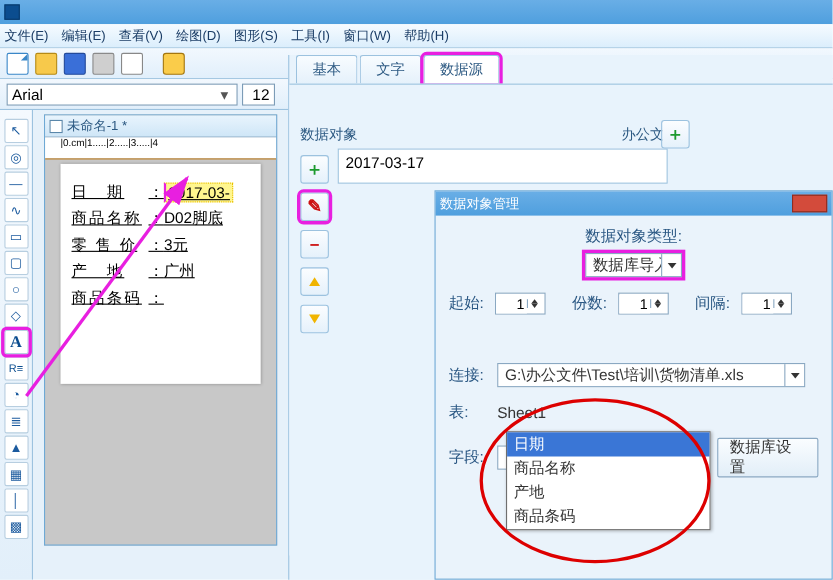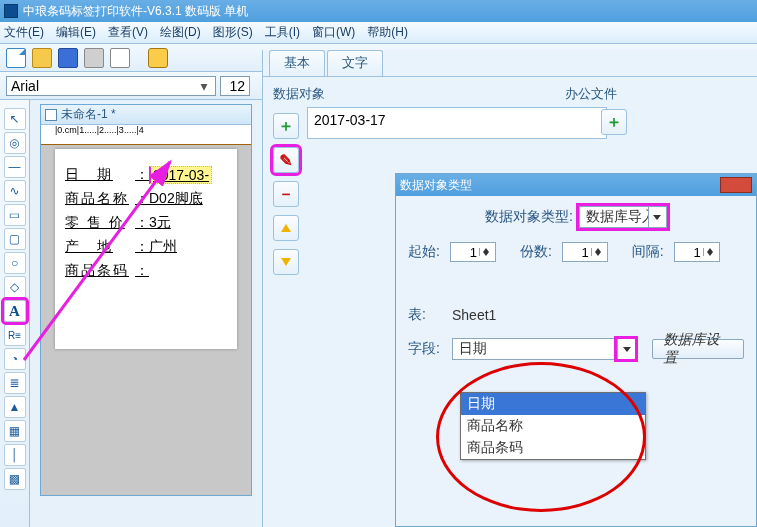--- a/index.html
+++ b/index.html
@@ -89,37 +89,36 @@
   .wcombo .dd{width:18px; height:100%; border-left:1px solid #8aa8c2; display:flex; align-items:center; justify-content:center;}
   .wcombo .dd::before{content:""; border-left:4px solid transparent; border-right:4px solid transparent; border-top:5px solid #333;}
   .hlc .dd{outline:3px solid #e81fe0;}
   .num{width:46px; height:20px; border:1px solid #8aa8c2; background:#fff; display:flex; align-items:center;}
   .num input{border:none; width:28px; text-align:right; font-size:13px; outline:none;}
   .spin{width:14px; display:flex; flex-direction:column; border-left:1px solid #8aa8c2;}
   .spin div{flex:1; display:flex; align-items:center; justify-content:center;}
   .spin div::before{content:""; border-left:3px solid transparent; border-right:3px solid transparent;}
   .spin .su::before{border-bottom:4px solid #333;}
   .spin .sd::before{border-top:4px solid #333;}
-  .btn{height:20px; padding:0 10px; border:1px solid #8aa8c2; background:linear-gradient(#fafdff,#e2eef8); border-radius:2px; display:inline-flex; align-items:center;font-style:italic;}
+  .btn{height:36px; padding:0 10px; border:1px solid #8aa8c2; background:linear-gradient(#fafdff,#e2eef8); border-radius:2px; display:inline-flex; align-items:center;}
 
   
   .ddlist{position:absolute; left:64px; top:218px; width:186px; background:#fff; border:1px solid #6f6f6f; font-size:14px; box-shadow:1px 1px 3px rgba(0,0,0,.3);}
   .ddlist div{padding:2px 6px;}
   .ddlist .sel{background:#3a76d6; color:#fff;}
 
   
   .oval{position:absolute; border:3px solid #d00; border-radius:50%; pointer-events:none;}
 
 </style>
 </head>
 <body>
 
 <div class="titlebar">
   <div class="title-icon"></div>
-  <span>中琅条码标签打印软件-V6.3.1 数码版 单机</span>
 </div>
 
 <div class="menubar">
   <span>文件(E)</span>
   <span>编辑(E)</span>
   <span>查看(V)</span>
   <span>绘图(D)</span>
   <span>图形(S)</span>
   <span>工具(I)</span>
   <span>窗口(W)</span>
@@ -209,23 +208,24 @@
         </marker>
       </defs>
     <line x1="24" y1="260" x2="170" y2="62" stroke="#e81fe0" stroke-width="3" marker-end="url(#ah)"></line>
   </svg>
 </div>
 
 <div class="panel-graph">
   <div class="tabs">
     <div class="tab">基本</div>
     <div class="tab">文字</div>
+    <div class="tab active hlm">数据源</div>
   </div>
   <div class="tabbody">
-    <div style="display:flex; gap:240px;">
+    <div style="display:flex; gap:240px;margin-top:28px;">
       <div class="section-label">数据对象</div>
       <div class="section-label">办公文件</div>
     </div>
     <div style="display:flex; gap:8px;">
       <div class="btn-col">
         <div class="sqbtn plus">＋</div>
         <div class="sqbtn pencil">✎</div>
         <div class="sqbtn minus">－</div>
         <div class="sqbtn up"></div>
         <div class="sqbtn down"></div>
@@ -237,25 +237,25 @@
     <div class="proc-col">
       <div style="height:18px"></div>
       <div class="sqbtn plus">＋</div>
     </div>
   </div>
 </div>
 
 <div class="dlg">
   <div class="dlghead">
     <div class="picon"></div>
-    <span>数据对象类型</span>
+    <span>数据对象管理</span>
     <div class="cls"></div>
   </div>
   <div class="body">
-    <div class="row" style="justify-content:center; gap:6px;">
+    <div class="row" style="justify-content:center; gap:6px;flex-direction:column;">
       <span class="lbl">数据对象类型:</span>
       <div class="wcombo" style="width:88px; outline:3px solid #e81fe0;">
         <span class="txt">数据库导入</span>
         <span class="dd"></span>
       </div>
     </div>
 
     <div class="row" style="gap:10px;">
       <span class="lbl">起始:</span>
       <div class="num">
@@ -278,36 +278,44 @@
           <input value="1" style="">
           <div class="spin">
             <div class="su"></div>
             <div class="sd"></div>
           </div>
         </div>
     </div>
 
     <div style="height:30px;"></div>
 
+    <div class="row" style="gap:6px;">
+      <span class="lbl" style="width:38px;">连接:</span>
+      <div class="wcombo" style="width:280px;">
+        <span class="txt">G:\办公文件\Test\培训\货物清单.xls</span>
+        <span class="dd"></span>
+      </div>
+    </div>
 
     <div class="row" style="gap:6px;">
       <span class="lbl" style="width:38px;">表:</span>
       <span>Sheet1</span>
     </div>
 
     <div class="row" style="gap:6px;">
       <span class="lbl" style="width:38px;">字段:</span>
       <div class="wcombo hlc" style="width:186px;">
         <span class="txt">日期</span>
         <span class="dd"></span>
       </div>
       <div class="btn" style="margin-left:10px;">数据库设置</div>
     </div>
 
     <div class="ddlist">
       <div class="sel">日期</div>
       <div>商品名称</div>
+      <div>产地</div>
       <div>商品条码</div>
     </div>
 
     <div class="oval" style="left:40px; top:188px; width:210px; height:150px;"></div>
   </div>
 </div>
 
 </body></html>

